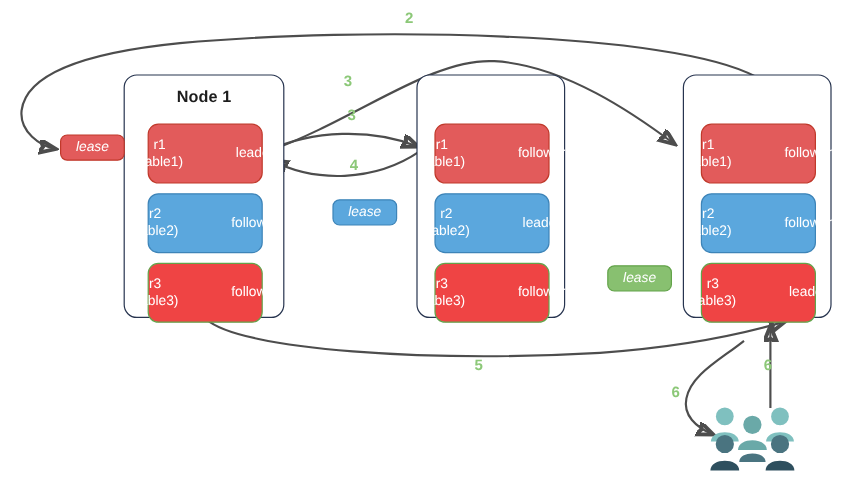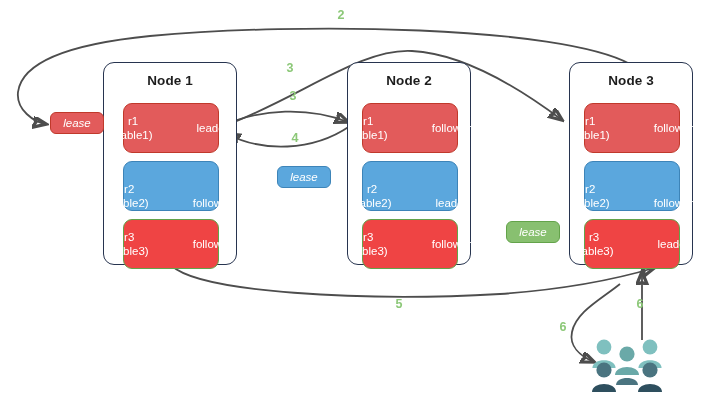--- a/index.html
+++ b/index.html
@@ -49,21 +49,21 @@
     justify-content:center;
     color:#ffffff;
     font-size:11.5px;
     line-height:14px;
     text-align:center;
     border:1.5px solid;
     gap:44px;
   }
   .replica .ln{display:block;}
   .rep-r1{top:40px;background:#e25b5b;border-color:#c0392b;}
-  .rep-r2{top:98px;background:#5ba7dd;border-color:#3d84b8;align-items:flex-end;}
+  .rep-r2{top:98px;background:#5ba7dd;border-color:#3d84b8;}
   .rep-r3{top:156px;background:#ef4444;border-color:#63a34a;}
 
   
   .lease{
     position:absolute;
     border-radius:6px;
     box-sizing:border-box;
     display:flex;align-items:center;justify-content:center;
     color:#ffffff;
     font-size:11.5px;
@@ -126,38 +126,36 @@
       <span class="ln">r2 (table2)</span>
       <span class="ln">follower</span>
     </div>
     <div class="replica rep-r3">
       <span class="ln">r3 (table3)</span>
       <span class="ln">follower</span>
     </div>
   </div>
 
   <div class="node" style="left:347px;top:62px;width:124px;height:203px;">
-    <div class="node-title">Node 2</div>
 
     <div class="replica rep-r1" style="left:14px;">
       <span class="ln">r1 (table1)</span>
       <span class="ln">follower</span>
     </div>
     <div class="replica rep-r2" style="left:14px;">
       <span class="ln">r2 (table2)</span>
       <span class="ln">leader</span>
     </div>
     <div class="replica rep-r3" style="left:14px;">
       <span class="ln">r3 (table3)</span>
       <span class="ln">follower</span>
     </div>
   </div>
 
   <div class="node" style="left:569px;top:62px;width:124px;height:203px;">
-    <div class="node-title">Node 3</div>
 
     <div class="replica rep-r1" style="left:14px;">
       <span class="ln">r1 (table1)</span>
       <span class="ln">follower</span>
     </div>
     <div class="replica rep-r2" style="left:14px;">
       <span class="ln">r2 (table2)</span>
       <span class="ln">follower</span>
     </div>
     <div class="replica rep-r3" style="left:14px;">

